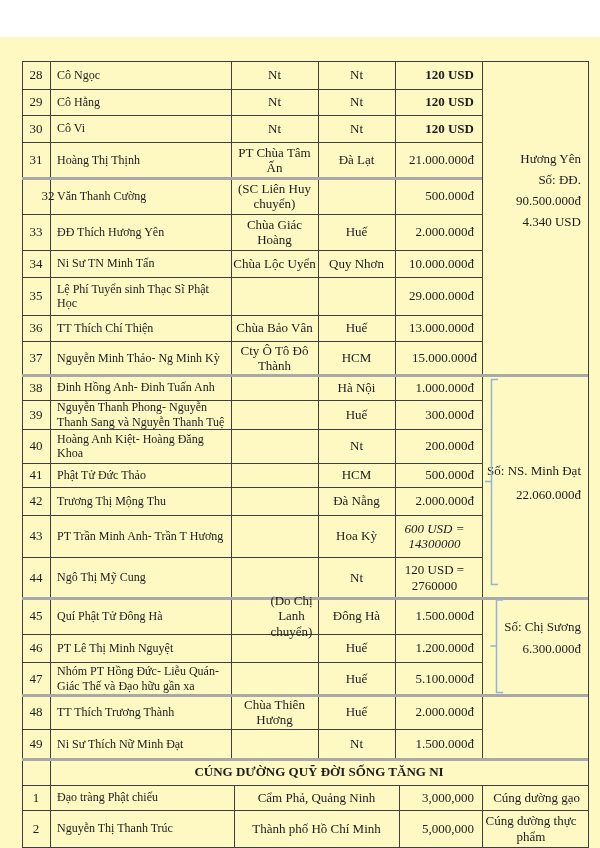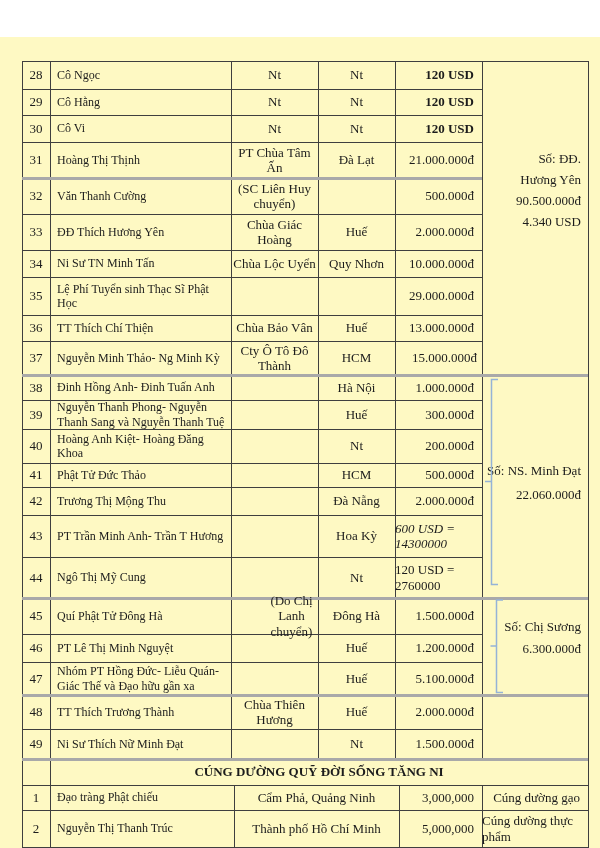--- a/index.html
+++ b/index.html
@@ -10,21 +10,21 @@
     overflow:hidden;
     margin-top:37px;
   }
   .vl,.hl{position:absolute;}
   .cell{
     position:absolute;display:flex;align-items:center;
     font-size:13px;line-height:1.18;box-sizing:border-box;overflow:visible;
   }
   .c-center{justify-content:center;text-align:center;padding:0 2px;}
   .c-left{justify-content:flex-start;text-align:left;padding-left:7px;padding-right:4px;font-size:12px;}
-  .c-right{justify-content:flex-end;text-align:left;padding-right:8px;}
+  .c-right{justify-content:flex-end;text-align:center;padding-right:8px;}
   .c-bold{font-weight:bold;}
   .note-group{
     position:absolute;left:482px;width:99px;text-align:right;
     font-size:13px;
   }
   .note-line{display:block;}
   .bracket{position:absolute;}
   #section-title{
     position:absolute;left:50px;top:722px;width:538px;height:26px;
     display:flex;align-items:center;justify-content:center;
@@ -89,21 +89,21 @@
       <div class="cell c-center" style="left: 22px; top: 78px; width: 28px; height: 27px;">30</div>
       <div class="cell c-left" style="left: 50px; top: 78px; width: 181px; height: 27px;">Cô Vi</div>
       <div class="cell c-center" style="left: 231px; top: 78px; width: 87px; height: 27px;">Nt</div>
       <div class="cell c-center" style="left: 318px; top: 78px; width: 77px; height: 27px;">Nt</div>
       <div class="cell c-right c-bold" style="left: 395px; top: 78px; width: 87px; height: 27px;">120 USD</div>
       <div class="cell c-center" style="left: 22px; top: 105px; width: 28px; height: 36px;">31</div>
       <div class="cell c-left" style="left: 50px; top: 105px; width: 181px; height: 36px;">Hoàng Thị Thịnh</div>
       <div class="cell c-center" style="left: 231px; top: 105px; width: 87px; height: 36px;">PT Chùa Tâm Ấn</div>
       <div class="cell c-center" style="left: 318px; top: 105px; width: 77px; height: 36px;">Đà Lạt</div>
       <div class="cell c-right" style="left: 395px; top: 105px; width: 87px; height: 36px;">21.000.000đ</div>
-      <div class="cell c-center" style="left: 22px; top: 141px; width: 28px; height: 36px;">32</div>
+      <div class="cell c-center" style="left: 34px; top: 141px; width: 28px; height: 36px;">32</div>
       <div class="cell c-left" style="left: 50px; top: 141px; width: 181px; height: 36px;">Văn Thanh Cường</div>
       <div class="cell c-center" style="left: 231px; top: 141px; width: 87px; height: 36px;">(SC Liên Huy chuyển)</div>
       <div class="cell c-right" style="left: 395px; top: 141px; width: 87px; height: 36px;">500.000đ</div>
       <div class="cell c-center" style="left: 22px; top: 177px; width: 28px; height: 36px;">33</div>
       <div class="cell c-left" style="left: 50px; top: 177px; width: 181px; height: 36px;">ĐĐ Thích Hương Yên</div>
       <div class="cell c-center" style="left: 231px; top: 177px; width: 87px; height: 36px;">Chùa Giác Hoàng</div>
       <div class="cell c-center" style="left: 318px; top: 177px; width: 77px; height: 36px;">Huế</div>
       <div class="cell c-right" style="left: 395px; top: 177px; width: 87px; height: 36px;">2.000.000đ</div>
       <div class="cell c-center" style="left: 22px; top: 213px; width: 28px; height: 27px;">34</div>
       <div class="cell c-left" style="left: 50px; top: 213px; width: 181px; height: 27px;">Ni Sư TN Minh Tấn</div>
@@ -180,22 +180,22 @@
       <div class="cell c-right" style="left: 482px; top: 748px; width: 106px; height: 25px;">Cúng dường gạo</div>
       <div class="cell c-center" style="left: 22px; top: 773px; width: 28px; height: 37px;">2</div>
       <div class="cell c-left" style="left: 50px; top: 773px; width: 184px; height: 37px;">Nguyễn Thị Thanh Trúc</div>
       <div class="cell c-center" style="left: 234px; top: 773px; width: 165px; height: 37px;">Thành phố Hồ Chí Minh</div>
       <div class="cell c-right" style="left: 399px; top: 773px; width: 83px; height: 37px;">5,000,000</div>
       <div class="cell c-right" style="left: 482px; top: 773px; width: 106px; height: 37px;">Cúng dường thực phẩm</div>
       <div class="cell c-center" style="left: 22px; top: 810px; width: 28px; height: 32px;">3</div>
     </div>
   <div id="notes-layer">
       <div class="note-group" style="top: 111px; line-height: 21px;">
+        <span class="note-line">Hương Yên</span>
         <span class="note-line">Số: ĐĐ.</span>
-        <span class="note-line">Hương Yên</span>
         <span class="note-line">90.500.000đ</span>
         <span class="note-line">4.340 USD</span>
       </div>
       <div class="note-group" style="top: 422px; line-height: 24px;">
         <span class="note-line">Số: NS. Minh Đạt</span>
         <span class="note-line">22.060.000đ</span>
       </div>
       <div class="note-group" style="top: 579px; line-height: 22px;">
         <span class="note-line">Số: Chị Sương</span>
         <span class="note-line">6.300.000đ</span>

